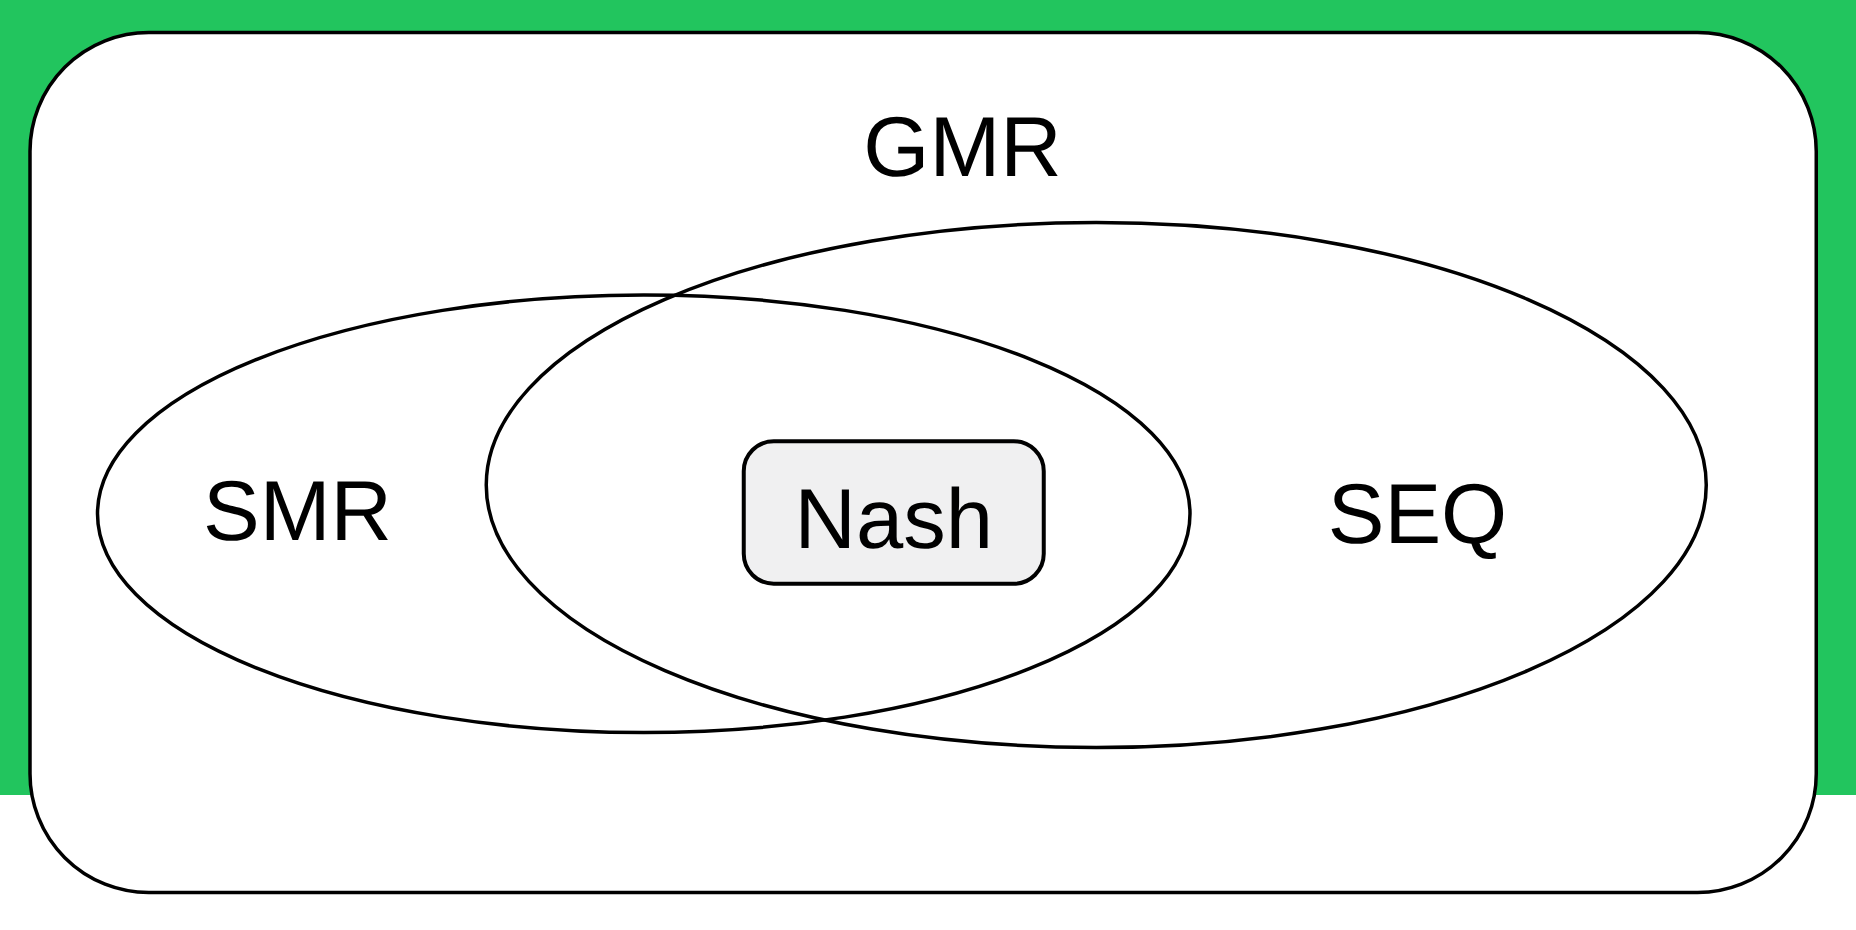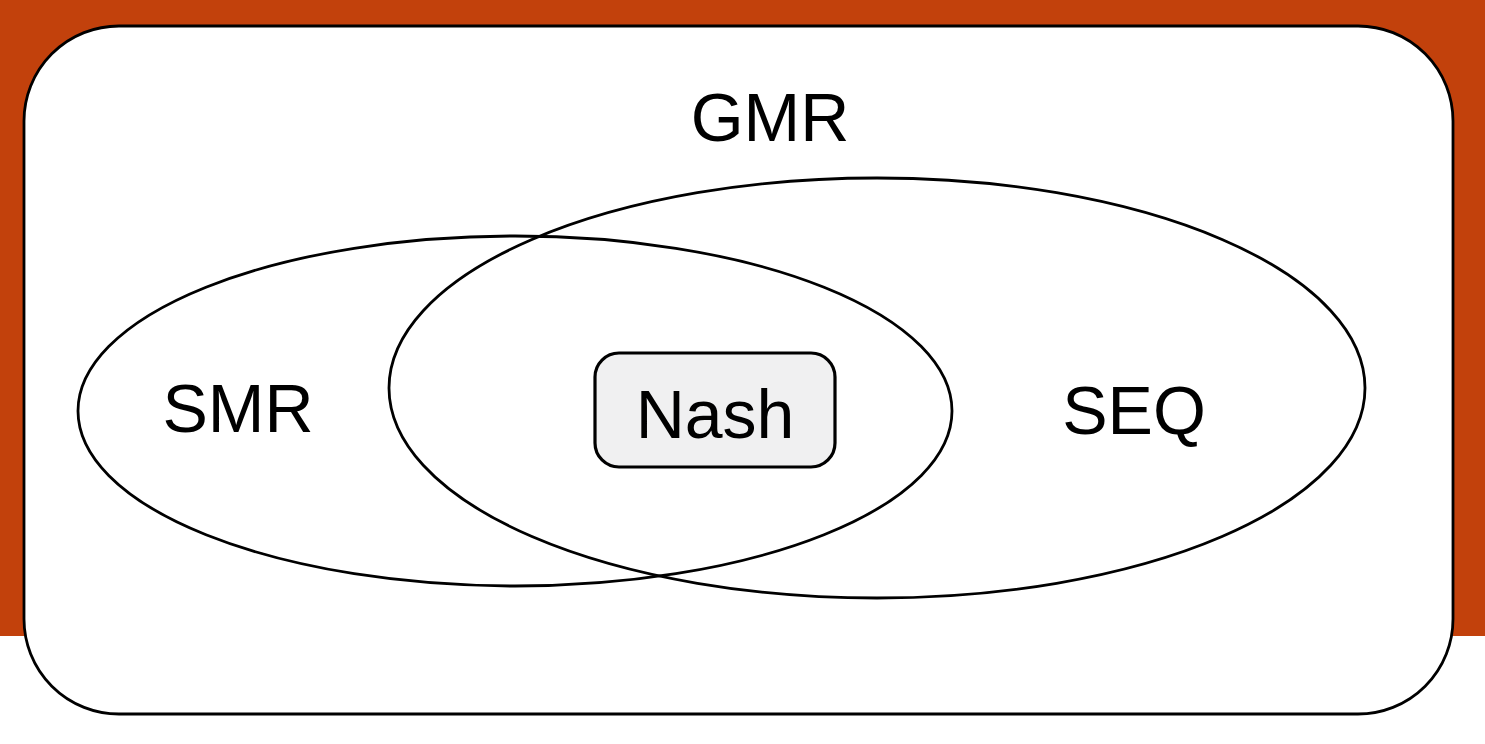--- a/index.html
+++ b/index.html
@@ -7,21 +7,21 @@
     padding: 0;
     background: #ffffff;
     width: 1485px;
     height: 744px;
     overflow: hidden;
   }
   .stage {
     position: relative;
     width: 1485px;
     height: 636px;
-    background: #c2410c;
+    background: #22c55e;
   }
   svg {
     display: block;
   }
   .diagram-label {
     font-family: "Liberation Sans", sans-serif;
     font-size: 68px;
     fill: #000000;
     text-anchor: middle;
   }

